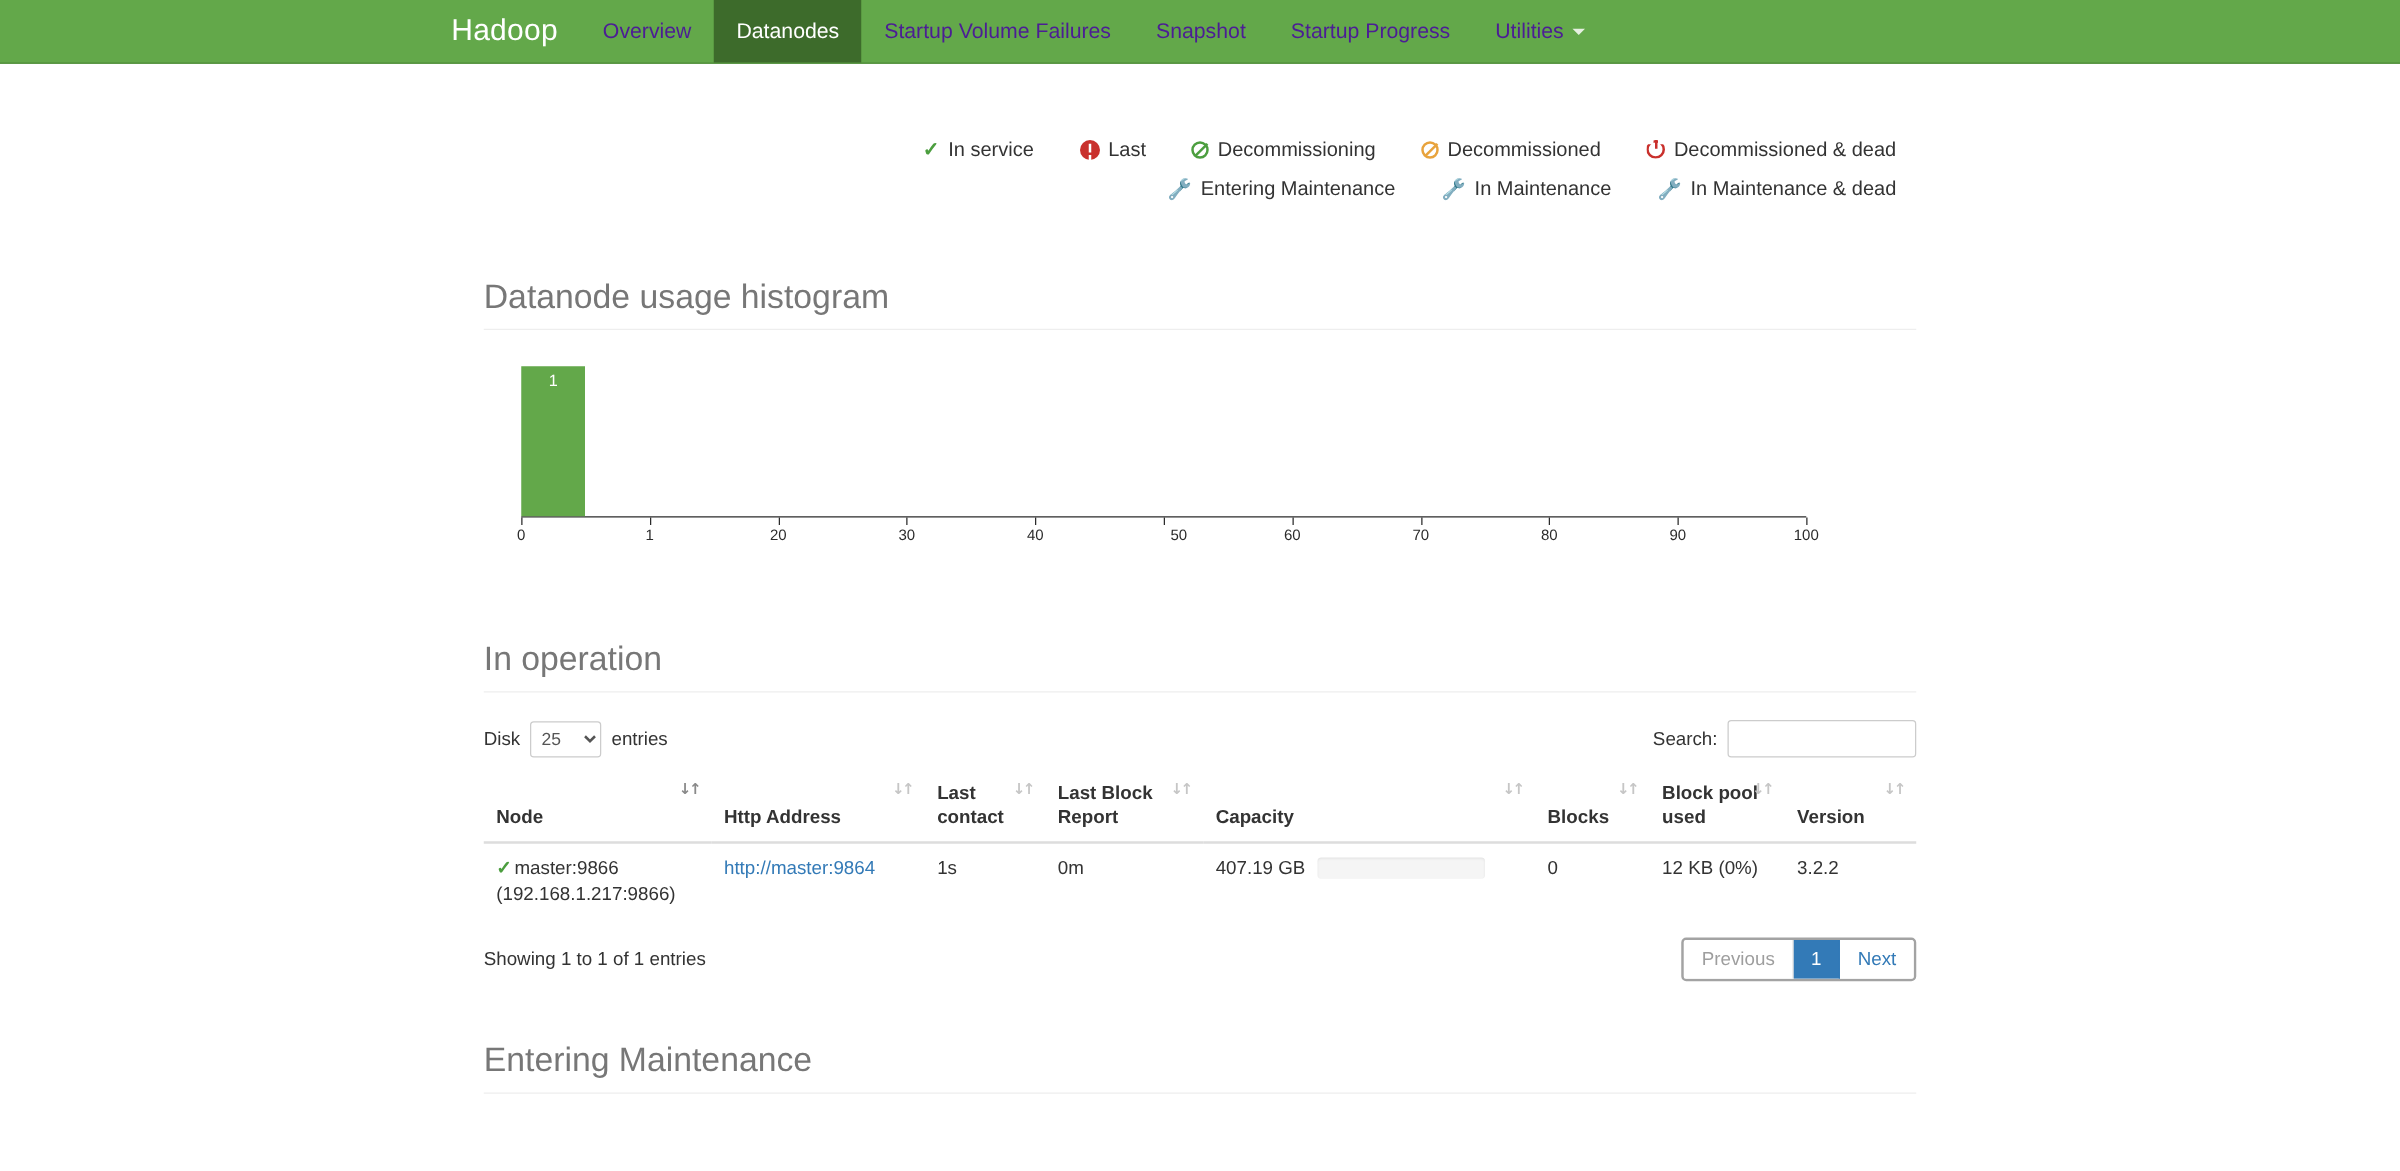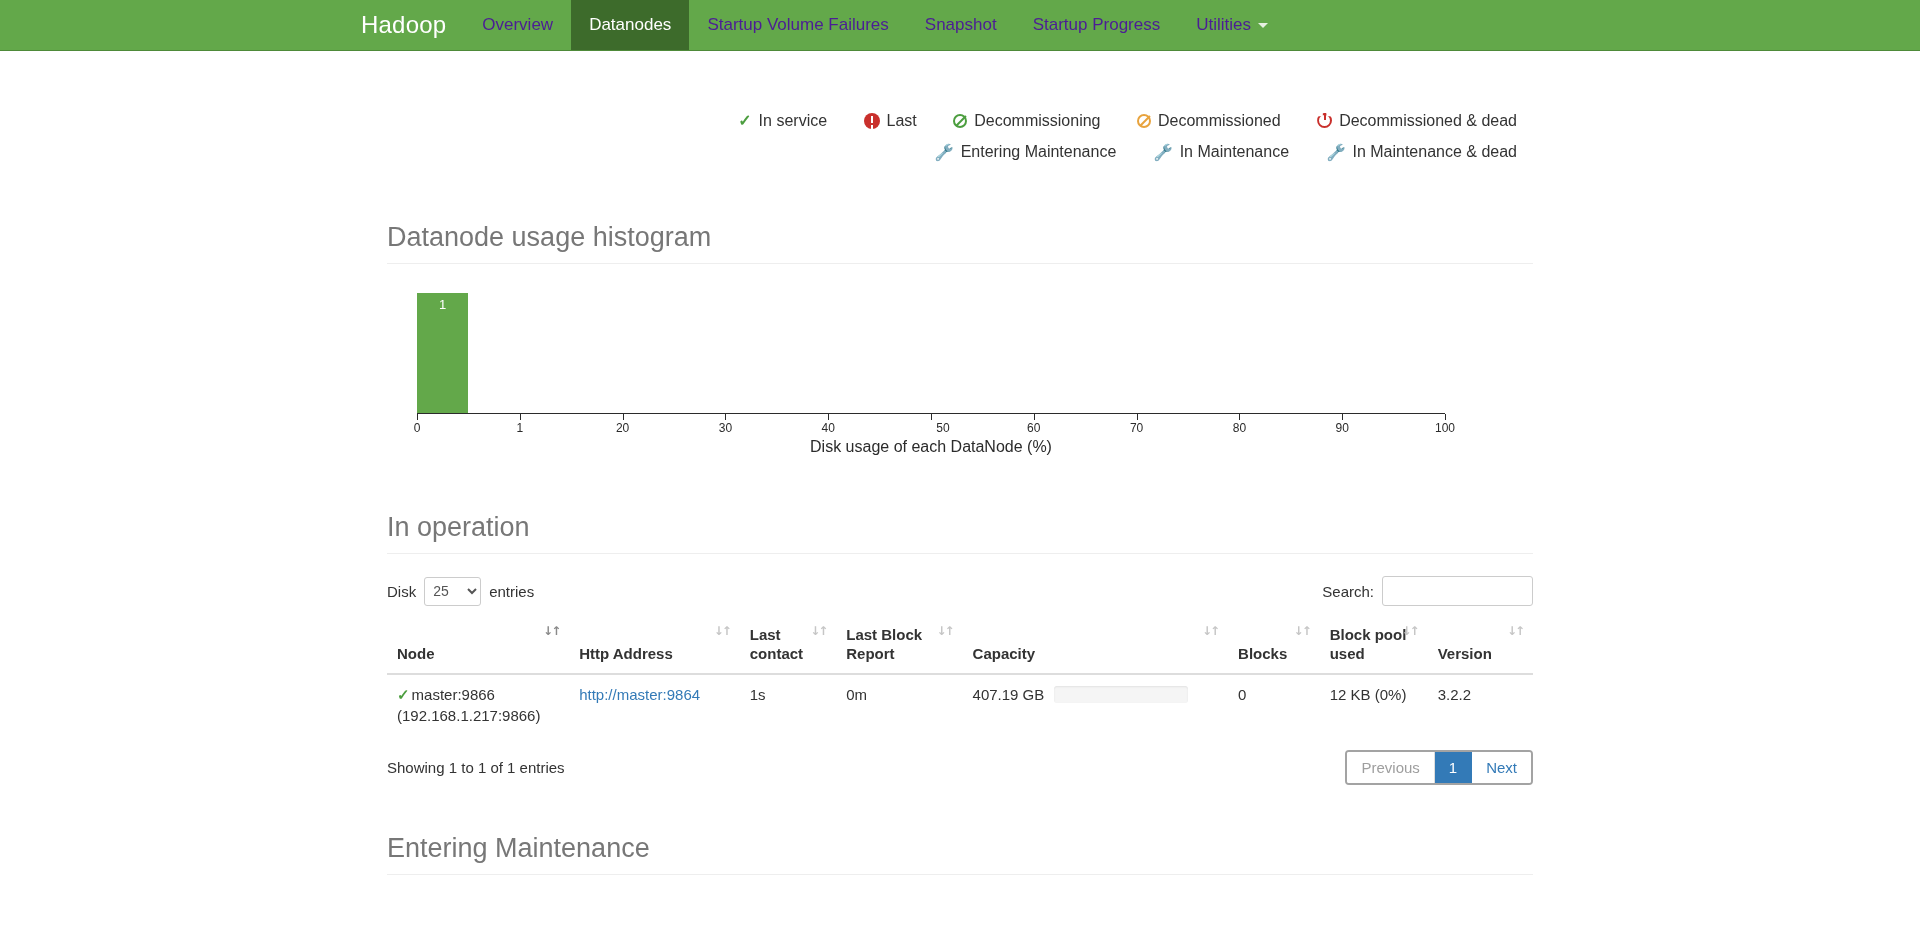--- a/index.html
+++ b/index.html
@@ -407,21 +407,20 @@
         <div class="tick-label" style="left: 616.8px;">60</div>
         <div class="tick" style="left: 719.6px;"></div>
         <div class="tick-label" style="left: 719.6px;">70</div>
         <div class="tick" style="left: 822.4px;"></div>
         <div class="tick-label" style="left: 822.4px;">80</div>
         <div class="tick" style="left: 925.2px;"></div>
         <div class="tick-label" style="left: 925.2px;">90</div>
         <div class="tick" style="left: 1028px;"></div>
         <div class="tick-label" style="left: 1028px;">100</div>
       </div>
-    <div class="hist-xlabel">Disk usage of each DataNode (%)</div>
   </div>
 
   <h2 class="section-title section-gap-md">In operation</h2>
 
   <div class="dt-top">
     <div class="dt-length">
       <label>
         <span>Disk</span>
         <select class="dt-select" id="entries-select"><option value="25">25</option><option value="50">50</option><option value="100">100</option><option value="All">All</option></select>
         <span>entries</span>

